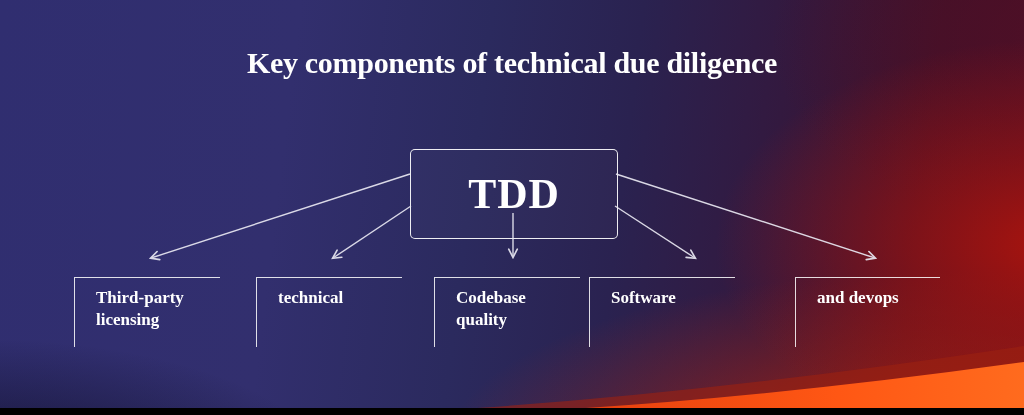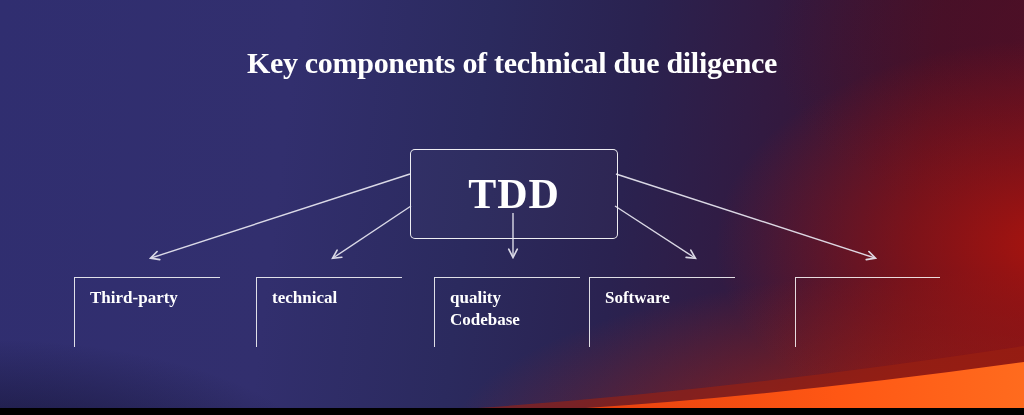--- a/index.html
+++ b/index.html
@@ -25,21 +25,21 @@
     background:rgba(255,255,255,.02);
     margin-top:25px;
   }
   .tdd-box .tdd-label{font-size:42px;font-weight:bold;letter-spacing:1px;}
   .comp{
     position:absolute;top:277px;height:70px;
     border-top:1.5px solid rgba(255,255,255,.85);
     border-left:1.5px solid rgba(255,255,255,.85);
     padding:9px 0 0 15px;box-sizing:border-box;
   }
-  .comp .label{font-size:17px;font-weight:bold;line-height:1.3;}
+  .comp .label{font-size:17px;font-weight:bold;line-height:1.3;margin-left:6px;}
   .comp .label span{display:block;}
   .c0{left:74px;width:146px;}
   .c1{left:256px;width:146px;}
   .c2{left:434px;width:146px;}
   .c3{left:589px;width:146px;}
   .c4{left:795px;width:145px;}
 </style>
 </head>
 <body>
 
@@ -75,36 +75,38 @@
       <line x1="411" y1="206" x2="333" y2="258" marker-end="url(#ah)"></line>
       <line x1="513" y1="213" x2="513" y2="257" marker-end="url(#ah)"></line>
       <line x1="615" y1="206" x2="695" y2="258" marker-end="url(#ah)"></line>
       <line x1="616" y1="174" x2="875" y2="258" marker-end="url(#ah)"></line>
     </g>
   </svg>
 
   <div class="comp c0">
     <div class="label">
       <span>Third-party</span>
+      <span>licensing</span>
     </div>
   </div>
   <div class="comp c1">
     <div class="label">
       <span>technical</span>
     </div>
   </div>
   <div class="comp c2">
     <div class="label">
+      <span>Codebase</span>
       <span>quality</span>
-      <span>Codebase</span>
     </div>
   </div>
   <div class="comp c3">
     <div class="label">
       <span>Software</span>
     </div>
   </div>
   <div class="comp c4">
     <div class="label">
+      <span>and devops</span>
     </div>
   </div>
 
 </div>
 
 </body></html>

